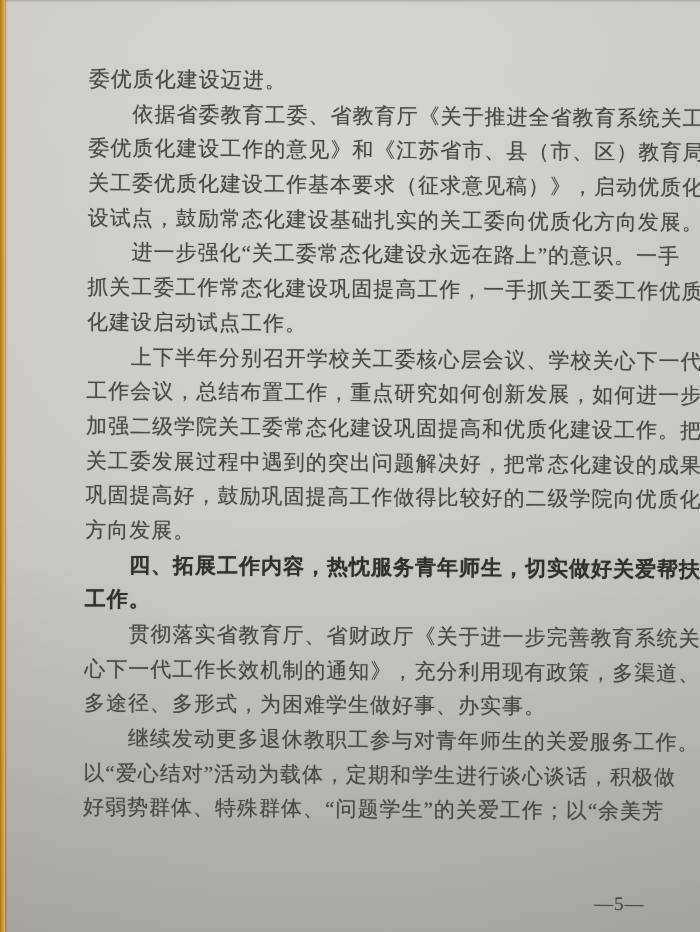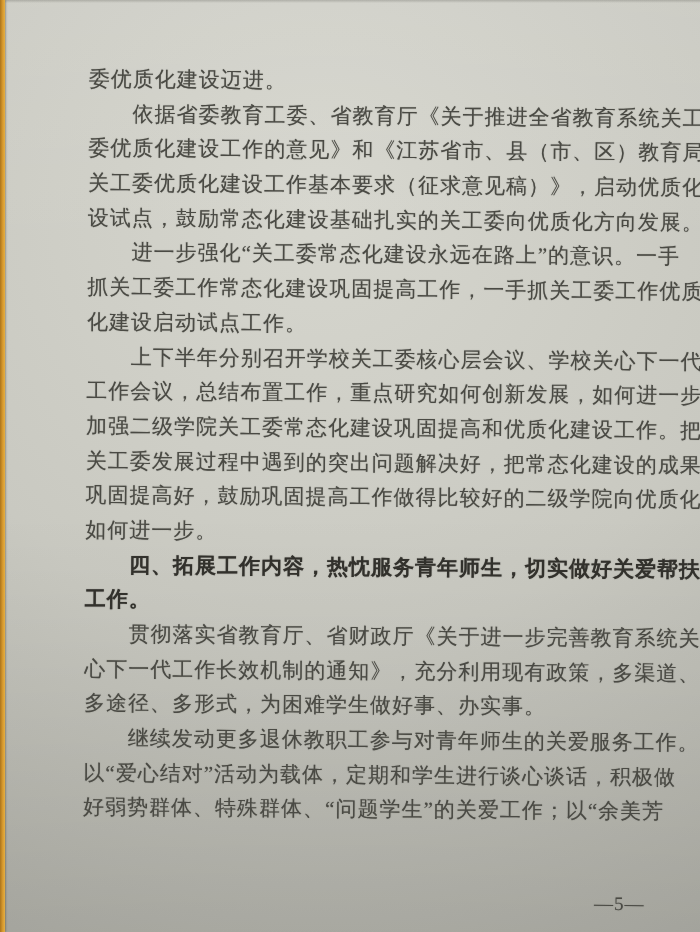--- a/index.html
+++ b/index.html
@@ -83,21 +83,21 @@
       <div class="line"><span class="line-text">关工委优质化建设工作基本要求（征求意见稿）》，启动优质化建</span></div>
       <div class="line"><span class="line-text">设试点，鼓励常态化建设基础扎实的关工委向优质化方向发展。</span></div>
       <div class="line indent"><span class="line-text">进一步强化“关工委常态化建设永远在路上”的意识。一手</span></div>
       <div class="line"><span class="line-text">抓关工委工作常态化建设巩固提高工作，一手抓关工委工作优质</span></div>
       <div class="line"><span class="line-text">化建设启动试点工作。</span></div>
       <div class="line indent"><span class="line-text">上下半年分别召开学校关工委核心层会议、学校关心下一代</span></div>
       <div class="line"><span class="line-text">工作会议，总结布置工作，重点研究如何创新发展，如何进一步</span></div>
       <div class="line"><span class="line-text">加强二级学院关工委常态化建设巩固提高和优质化建设工作。把</span></div>
       <div class="line"><span class="line-text">关工委发展过程中遇到的突出问题解决好，把常态化建设的成果</span></div>
       <div class="line"><span class="line-text">巩固提高好，鼓励巩固提高工作做得比较好的二级学院向优质化</span></div>
-      <div class="line"><span class="line-text">如何进一步。</span></div>
+      <div class="line"><span class="line-text">方向发展。</span></div>
       <div class="line indent bold"><span class="line-text">四、拓展工作内容，热忱服务青年师生，切实做好关爱帮扶</span></div>
       <div class="line bold"><span class="line-text">工作。</span></div>
       <div class="line indent"><span class="line-text">贯彻落实省教育厅、省财政厅《关于进一步完善教育系统关</span></div>
       <div class="line"><span class="line-text">心下一代工作长效机制的通知》，充分利用现有政策，多渠道、</span></div>
       <div class="line"><span class="line-text">多途径、多形式，为困难学生做好事、办实事。</span></div>
       <div class="line indent"><span class="line-text">继续发动更多退休教职工参与对青年师生的关爱服务工作。</span></div>
       <div class="line"><span class="line-text">以“爱心结对”活动为载体，定期和学生进行谈心谈话，积极做</span></div>
       <div class="line"><span class="line-text">好弱势群体、特殊群体、“问题学生”的关爱工作；以“余美芳</span></div>
     </div>
 

